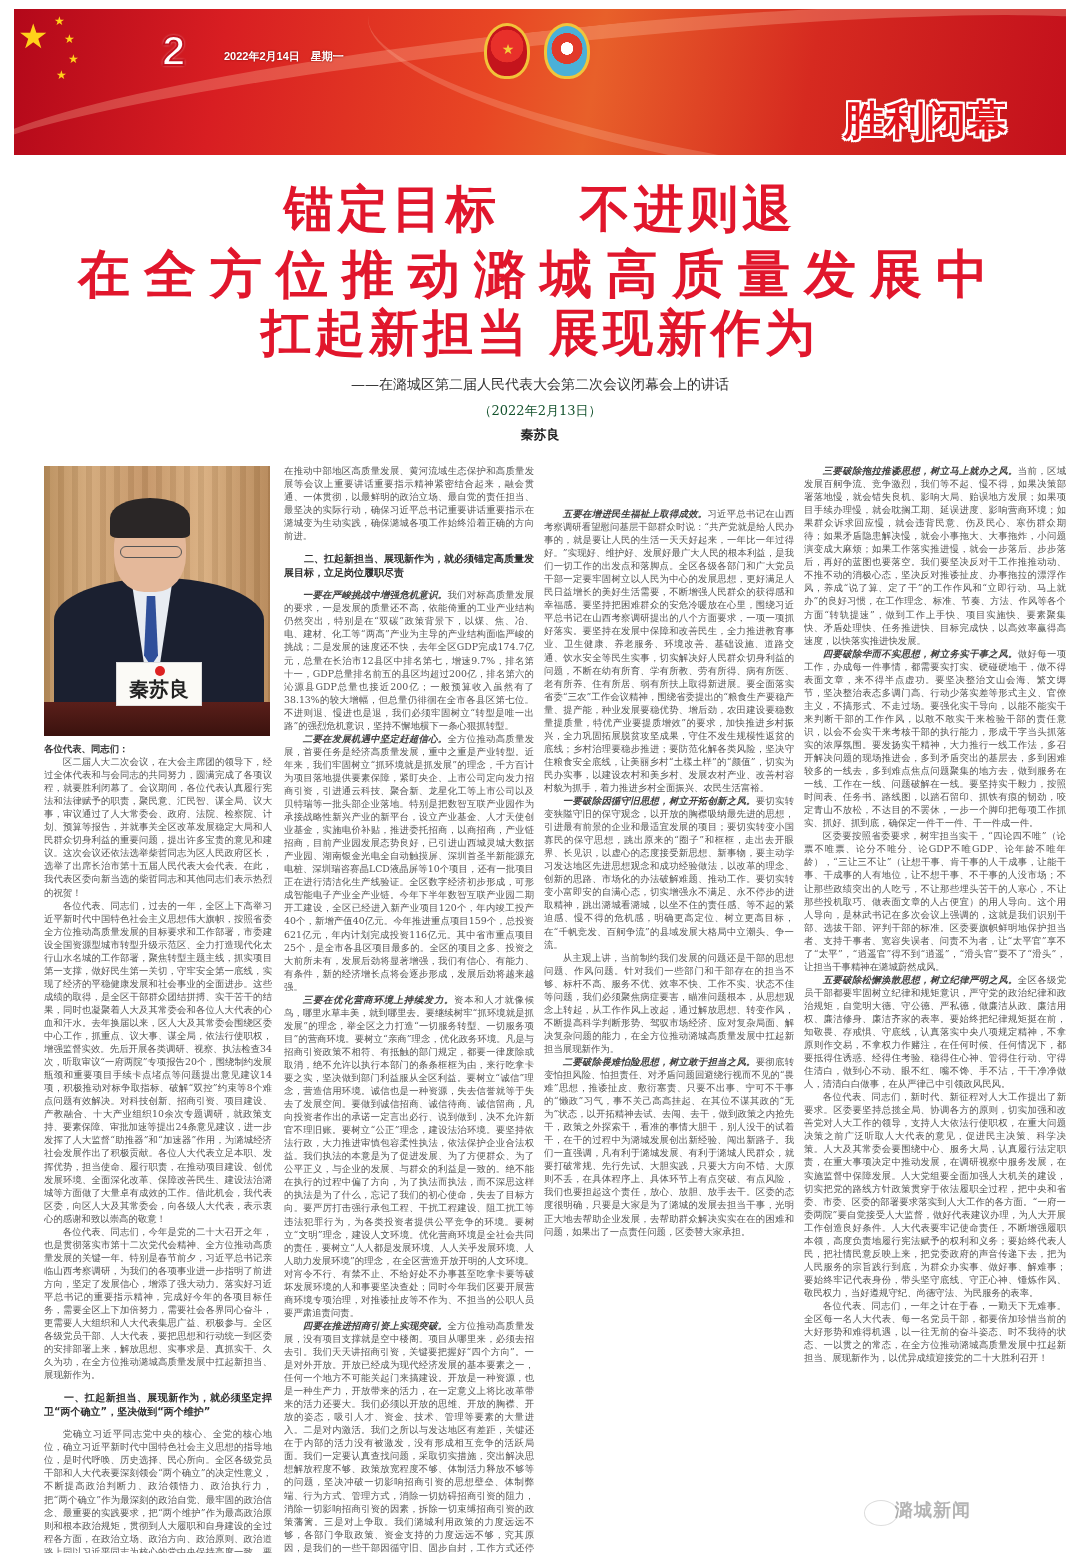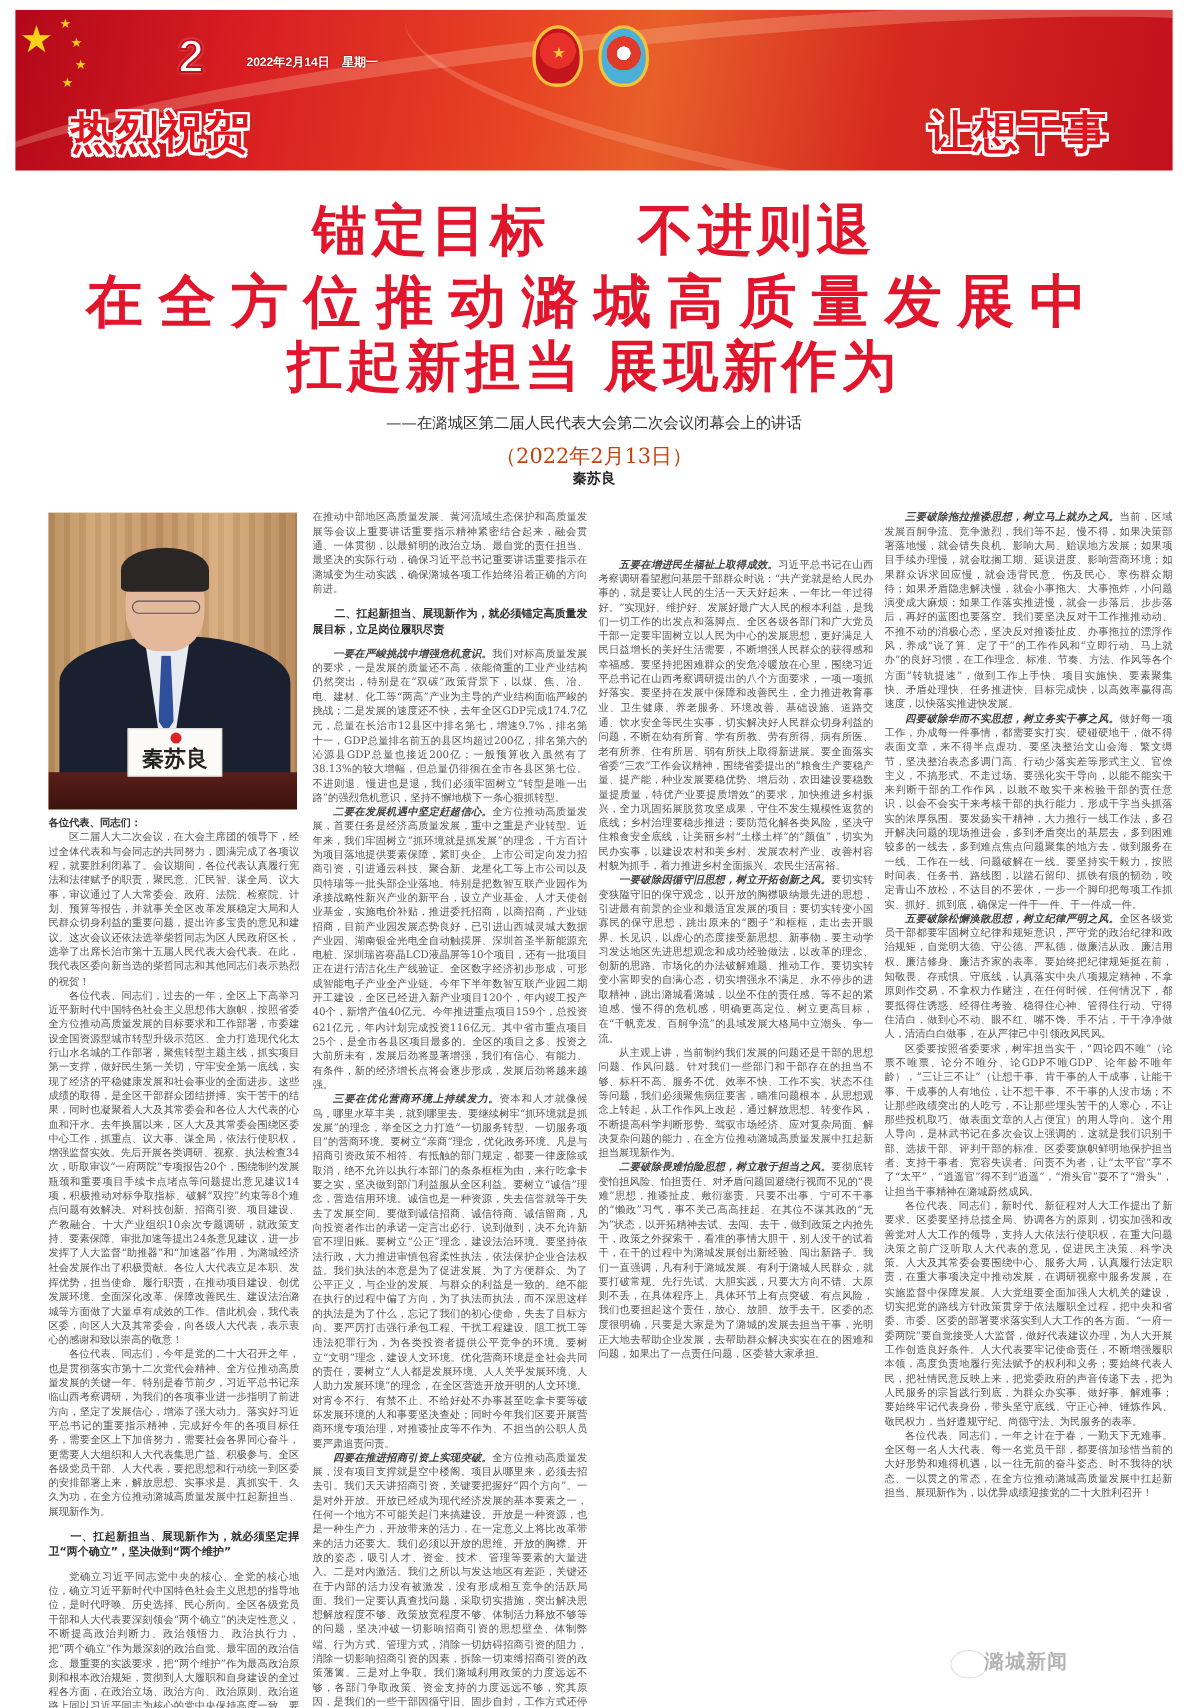--- a/index.html
+++ b/index.html
@@ -56,21 +56,21 @@
 
   
   .headline { position: absolute; left: 0; width: 1080px; text-align: center;
     font-family: "Liberation Sans", "DejaVu Sans", sans-serif; font-weight: bold; color: #e1162c; }
   .h1 { top: 176px; font-size: 50px; letter-spacing: 4px; word-spacing: 0; }
   .h1 .gap { display: inline-block; width: 80px; }
   .h2 { top: 240px; font-size: 52px; letter-spacing: 14px; }
   .h3 { top: 300px; font-size: 50px; letter-spacing: 4px; }
   .subtitle { position: absolute; top: 376px; left: 0; width: 1080px; text-align: center;
     font-size: 14px; color: #333; }
-  .speech-date { position: absolute; top: 402px; left: 0; width: 1080px; text-align: center; font-size: 19px; color: #c2410c; }
+  .speech-date { position: absolute; top: 402px; left: 0; width: 1080px; text-align: center; font-size: 13px; color: #14532d; }
   .author { position: absolute; top: 426px; left: 0; width: 1080px; text-align: center; font-size: 13px; font-weight: bold; color: #222; font-family: "DejaVu Sans", sans-serif; }
 
   
   .photo {
     position: absolute; left: 44px; top: 466px; width: 226px; height: 270px;
     background: linear-gradient(90deg, #b98d5a 0%, #d3a878 20%, #c49465 45%, #d9ae7e 70%, #b58656 100%);
     overflow: hidden;
   }
   .photo .curtain { position:absolute; inset:0;
     background: repeating-linear-gradient(90deg, rgba(0,0,0,0.06) 0 6px, rgba(255,255,255,0.05) 6px 14px); }
@@ -115,22 +115,21 @@
   <span class="star" style="left:42px;top:60px;font-size:12px;">★</span>
 
   <div class="page-no">2</div>
   <div class="issue-date">2022年2月14日　星期一</div>
 
   <div class="emblem" style="left:470px;">
       <span class="inner">★</span>
     </div>
   <div class="emblem cppcc" style="left:530px;"></div>
 
-  <div class="banner-left">热烈祝贺</div>
-  <div class="banner-right">让想干事</div>
+  <div class="banner-right">胜利闭幕</div>
 </div>
 
 <div class="headline h1">
   <span>锚定目标</span><span class="gap"></span><span>不进则退</span>
 </div>
 <div class="headline h2">在全方位推动潞城高质量发展中</div>
 <div class="headline h3">扛起新担当 展现新作为</div>
 <div class="subtitle">——在潞城区第二届人民代表大会第二次会议闭幕会上的讲话</div>
 <div class="speech-date">（2022年2月13日）</div>
 <div class="author">秦苏良</div>
@@ -171,20 +170,20 @@
 <div class="col c3">
   <p><span class="lead">五要在增进民生福祉上取得成效。</span><span>习近平总书记在山西考察调研看望慰问基层干部群众时说：“共产党就是给人民办事的，就是要让人民的生活一天天好起来，一年比一年过得好。”实现好、维护好、发展好最广大人民的根本利益，是我们一切工作的出发点和落脚点。全区各级各部门和广大党员干部一定要牢固树立以人民为中心的发展思想，更好满足人民日益增长的美好生活需要，不断增强人民群众的获得感和幸福感。要坚持把困难群众的安危冷暖放在心里，围绕习近平总书记在山西考察调研提出的八个方面要求，一项一项抓好落实。要坚持在发展中保障和改善民生，全力推进教育事业、卫生健康、养老服务、环境改善、基础设施、道路交通、饮水安全等民生实事，切实解决好人民群众切身利益的问题，不断在幼有所育、学有所教、劳有所得、病有所医、老有所养、住有所居、弱有所扶上取得新进展。要全面落实省委“三农”工作会议精神，围绕省委提出的“粮食生产要稳产量、提产能，种业发展要稳优势、增后劲，农田建设要稳数量提质量，特优产业要提质增效”的要求，加快推进乡村振兴，全力巩固拓展脱贫攻坚成果，守住不发生规模性返贫的底线；乡村治理要稳步推进；要防范化解各类风险，坚决守住粮食安全底线，让美丽乡村“土樣土样”的“颜值”，切实为民办实事，以建设农村和美乡村、发展农村产业、改善村容村貌为抓手，着力推进乡村全面振兴、农民生活富裕。</span></p>
   <p><span class="lead">一要破除因循守旧思想，树立开拓创新之风。</span><span>要切实转变狭隘守旧的保守观念，以开放的胸襟吸纳最先进的思想，引进最有前景的企业和最适宜发展的项目；要切实转变小国寡民的保守思想，跳出原来的“圈子”和框框，走出去开眼界、长见识，以虚心的态度接受新思想、新事物，要主动学习发达地区先进思想观念和成功经验做法，以改革的理念、创新的思路、市场化的办法破解难题、推动工作。要切实转变小富即安的自满心态，切实增强永不满足、永不停步的进取精神，跳出潞城看潞城，以坐不住的责任感、等不起的紧迫感、慢不得的危机感，明确更高定位、树立更高目标，在“千帆竞发、百舸争流”的县域发展大格局中立潮头、争一流。</span></p>
   <p>从主观上讲，当前制约我们发展的问题还是干部的思想问题、作风问题。针对我们一些部门和干部存在的担当不够、标杆不高、服务不优、效率不快、工作不实、状态不佳等问题，我们必须聚焦病症要害，瞄准问题根本，从思想观念上转起，从工作作风上改起，通过解放思想、转变作风，不断提高科学判断形势、驾驭市场经济、应对复杂局面、解决复杂问题的能力，在全方位推动潞城高质量发展中扛起新担当展现新作为。</p>
   <p><span class="lead">二要破除畏难怕险思想，树立敢于担当之风。</span><span>要彻底转变怕担风险、怕担责任、对矛盾问题回避绕行视而不见的“畏难”思想，推诿扯皮、敷衍塞责、只要不出事、宁可不干事的“懒政”习气，事不关己高高挂起、在其位不谋其政的“无为”状态，以开拓精神去试、去闯、去干，做到政策之内抢先干，政策之外探索干，看准的事情大胆干，别人没干的试着干，在干的过程中为潞城发展创出新经验、闯出新路子。我们一直强调，凡有利于潞城发展、有利于潞城人民群众，就要打破常规、先行先试、大胆实践，只要大方向不错、大原则不丢，在具体程序上、具体环节上有点突破、有点风险，我们也要担起这个责任，放心、放胆、放手去干。区委的态度很明确，只要是大家是为了潞城的发展去担当干事，光明正大地去帮助企业发展，去帮助群众解决实实在在的困难和问题，如果出了一点责任问题，区委替大家承担。</span></p>
 </div>
 
 <div class="col c4">
   <p><span class="lead">三要破除拖拉推诿思想，树立马上就办之风。</span><span>当前，区域发展百舸争流、竞争激烈，我们等不起、慢不得，如果决策部署落地慢，就会错失良机、影响大局、贻误地方发展；如果项目手续办理慢，就会耽搁工期、延误进度、影响营商环境；如果群众诉求回应慢，就会违背民意、伤及民心、寒伤群众期待；如果矛盾隐患解决慢，就会小事拖大、大事拖炸，小问题演变成大麻烦；如果工作落实推进慢，就会一步落后、步步落后，再好的蓝图也要落空。我们要坚决反对干工作推推动动、不推不动的消极心态，坚决反对推诿扯皮、办事拖拉的漂浮作风，养成“说了算、定了干”的工作作风和“立即行动、马上就办”的良好习惯，在工作理念、标准、节奏、方法、作风等各个方面“转轨提速”，做到工作上手快、项目实施快、要素聚集快、矛盾处理快、任务推进快、目标完成快，以高效率赢得高速度，以快落实推进快发展。</span></p>
   <p><span class="lead">四要破除华而不实思想，树立务实干事之风。</span><span>做好每一项工作，办成每一件事情，都需要实打实、硬碰硬地干，做不得表面文章，来不得半点虚功。要坚决整治文山会海、繁文缛节，坚决整治表态多调门高、行动少落实差等形式主义、官僚主义，不搞形式、不走过场。要强化实干导向，以能不能实干来判断干部的工作作风，以敢不敢实干来检验干部的责任意识，以会不会实干来考核干部的执行能力，形成干字当头抓落实的浓厚氛围。要发扬实干精神，大力推行一线工作法，多召开解决问题的现场推进会，多到矛盾突出的基层去，多到困难较多的一线去，多到难点焦点问题聚集的地方去，做到服务在一线、工作在一线、问题破解在一线。要坚持实干毅力，按照时间表、任务书、路线图，以踏石留印、抓铁有痕的韧劲，咬定青山不放松，不达目的不罢休，一步一个脚印把每项工作抓实、抓好、抓到底，确保定一件干一件、干一件成一件。</span></p>
+  <p>区委要按照省委要求，树牢担当实干，“四论四不唯”（论票不唯票、论分不唯分、论GDP不唯GDP、论年龄不唯年龄），“三让三不让”（让想干事、肯干事的人干成事，让能干事、干成事的人有地位，让不想干事、不干事的人没市场；不让那些政绩突出的人吃亏，不让那些埋头苦干的人寒心，不让那些投机取巧、做表面文章的人占便宜）的用人导向。这个用人导向，是林武书记在多次会议上强调的，这就是我们识别干部、选拔干部、评判干部的标准。区委要旗帜鲜明地保护担当者、支持干事者、宽容失误者、问责不为者，让“太平官”享不了“太平”，“逍遥官”得不到“逍遥”，“滑头官”耍不了“滑头”，让担当干事精神在潞城蔚然成风。</p>
   <p><span class="lead">五要破除松懈涣散思想，树立纪律严明之风。</span><span>全区各级党员干部都要牢固树立纪律和规矩意识，严守党的政治纪律和政治规矩，自觉明大德、守公德、严私德，做廉洁从政、廉洁用权、廉洁修身、廉洁齐家的表率。要始终把纪律规矩挺在前，知敬畏、存戒惧、守底线，认真落实中央八项规定精神，不拿原则作交易，不拿权力作赌注，在任何时候、任何情况下，都要抵得住诱惑、经得住考验、稳得住心神、管得住行动、守得住清白，做到心不动、眼不红、嘴不馋、手不沾，干干净净做人，清清白白做事，在从严律己中引领政风民风。</span></p>
-  <p>区委要按照省委要求，树牢担当实干，“四论四不唯”（论票不唯票、论分不唯分、论GDP不唯GDP、论年龄不唯年龄），“三让三不让”（让想干事、肯干事的人干成事，让能干事、干成事的人有地位，让不想干事、不干事的人没市场；不让那些政绩突出的人吃亏，不让那些埋头苦干的人寒心，不让那些投机取巧、做表面文章的人占便宜）的用人导向。这个用人导向，是林武书记在多次会议上强调的，这就是我们识别干部、选拔干部、评判干部的标准。区委要旗帜鲜明地保护担当者、支持干事者、宽容失误者、问责不为者，让“太平官”享不了“太平”，“逍遥官”得不到“逍遥”，“滑头官”耍不了“滑头”，让担当干事精神在潞城蔚然成风。</p>
   <p>各位代表、同志们，新时代、新征程对人大工作提出了新要求。区委要坚持总揽全局、协调各方的原则，切实加强和改善党对人大工作的领导，支持人大依法行使职权，在重大问题决策之前广泛听取人大代表的意见，促进民主决策、科学决策。人大及其常委会要围绕中心、服务大局，认真履行法定职责，在重大事项决定中推动发展，在调研视察中服务发展，在实施监督中保障发展。人大党组要全面加强人大机关的建设，切实把党的路线方针政策贯穿于依法履职全过程，把中央和省委、市委、区委的部署要求落实到人大工作的各方面。“一府一委两院”要自觉接受人大监督，做好代表建议办理，为人大开展工作创造良好条件。人大代表要牢记使命责任，不断增强履职本领，高度负责地履行宪法赋予的权利和义务；要始终代表人民，把社情民意反映上来，把党委政府的声音传递下去，把为人民服务的宗旨践行到底，为群众办实事、做好事、解难事；要始终牢记代表身份，带头坚守底线、守正心神、锤炼作风、敬民权力，当好遵规守纪、尚德守法、为民服务的表率。</p>
   <p>各位代表、同志们，一年之计在于春，一勤天下无难事。全区每一名人大代表、每一名党员干部，都要倍加珍惜当前的大好形势和难得机遇，以一往无前的奋斗姿态、时不我待的状态、一以贯之的常态，在全方位推动潞城高质量发展中扛起新担当、展现新作为，以优异成绩迎接党的二十大胜利召开！</p>
 </div>
 
 <div class="wm-bubble"></div>
 <div class="watermark">潞城新闻</div>
 
 </body></html>

